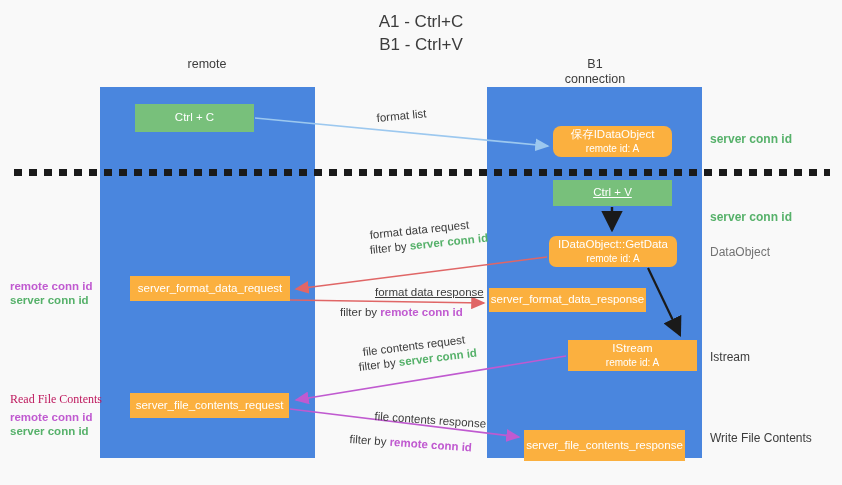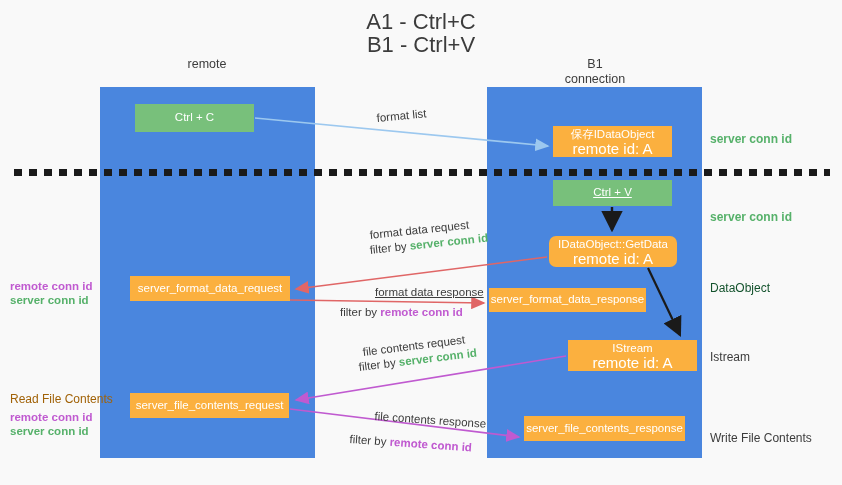--- a/index.html
+++ b/index.html
@@ -12,21 +12,21 @@
     overflow:hidden;
   }
   #stage{position:absolute;left:0;top:0;width:842px;height:485px;}
 
   .abs{position:absolute;}
 
   
   #title{
     left:0;top:10px;width:842px;
     text-align:center;
-    font-size:22px;line-height:23px;
+    font-size:17px;line-height:23px;
     color:#3c3c3c;
   }
   #title div{white-space:nowrap;}
 
   
   .col-head{
     text-align:center;font-size:12.5px;line-height:14.5px;color:#3c3c3c;
   }
   #head-a1{left:117px;top:57px;width:180px;}
   #head-b1{left:505px;top:57px;width:180px;}
@@ -47,46 +47,46 @@
     box-sizing:border-box;
     display:flex;flex-direction:column;
     align-items:center;justify-content:center;
     color:#ffffff;
     font-size:11.5px;line-height:13.5px;
     text-align:center;
     padding:4px 4px;
   }
   .box.green{background:#78c07b;}
   .box.orange{background:#fbb03f;}
-  .box .l2{font-size:15px;}
+  .box .l2{font-size:10px;}
 
   #box-ctrlc{left:135px;top:104px;width:119px;height:28px;}
-  #box-save-ido{left:553px;top:126px;width:119px;height:31px;}
+  #box-save-ido{left:553px;top:126px;width:119px;height:31px;border-radius:8px;}
   #box-ctrlv{left:553px;top:180px;width:119px;height:26px;text-decoration:underline;}
   #box-getdata{left:549px;top:236px;width:128px;height:31px;border-radius:7px;}
   #box-fmt-req{left:130px;top:276px;width:160px;height:25px;}
   #box-fmt-resp{left:489px;top:288px;width:157px;height:24px;}
   #box-istream{left:568px;top:340px;width:129px;height:31px;}
   #box-file-req{left:130px;top:393px;width:159px;height:25px;}
-  #box-file-resp{left:524px;top:416px;width:161px;height:25px;}
+  #box-file-resp{left:524px;top:430px;width:161px;height:31px;}
 
   
   .right-note{font-size:12px;line-height:14px;white-space:nowrap;}
   .green-txt{color:#56b16a;font-weight:bold;}
   .purple-txt{color:#c05ad0;font-weight:bold;}
   #note-serverconn-1{left:710px;top:132px;}
   #note-serverconn-2{left:710px;top:210px;}
-  #note-dataobject{left:710px;top:245px;color:#14532d;margin-top:36px;}
+  #note-dataobject{left:710px;top:245px;color:#737373;}
   #note-istream{left:710px;top:350px;color:#3c3c3c;}
   #note-writefile{left:710px;top:431px;color:#3c3c3c;}
 
   
   .left-note{font-size:11.5px;line-height:14px;white-space:nowrap;text-align:left;}
   #note-left-1{left:10px;top:279px;}
-  #note-readfile{left:10px;top:392px;font-size:12px;color:#a16207;}
+  #note-readfile{left:10px;top:392px;font-size:12px;color:#be185d;font-family:Liberation Serif, serif;}
   #note-left-2{left:10px;top:410px;}
 
   
   .edge-label{
     font-size:11.5px;line-height:15px;white-space:nowrap;color:#3c3c3c;
   }
   #lbl-format-list{left:376px;top:111px;transform:rotate(-5.5deg);transform-origin:left top;}
   #lbl-fmt-req{left:369px;top:228px;transform:rotate(-6deg);transform-origin:left top;}
   #lbl-fmt-req2{left:369px;top:243px;transform:rotate(-6deg);transform-origin:left top;}
   #lbl-fmt-resp{left:375px;top:285px;transform:rotate(0deg);transform-origin:left top;text-decoration:underline;}

